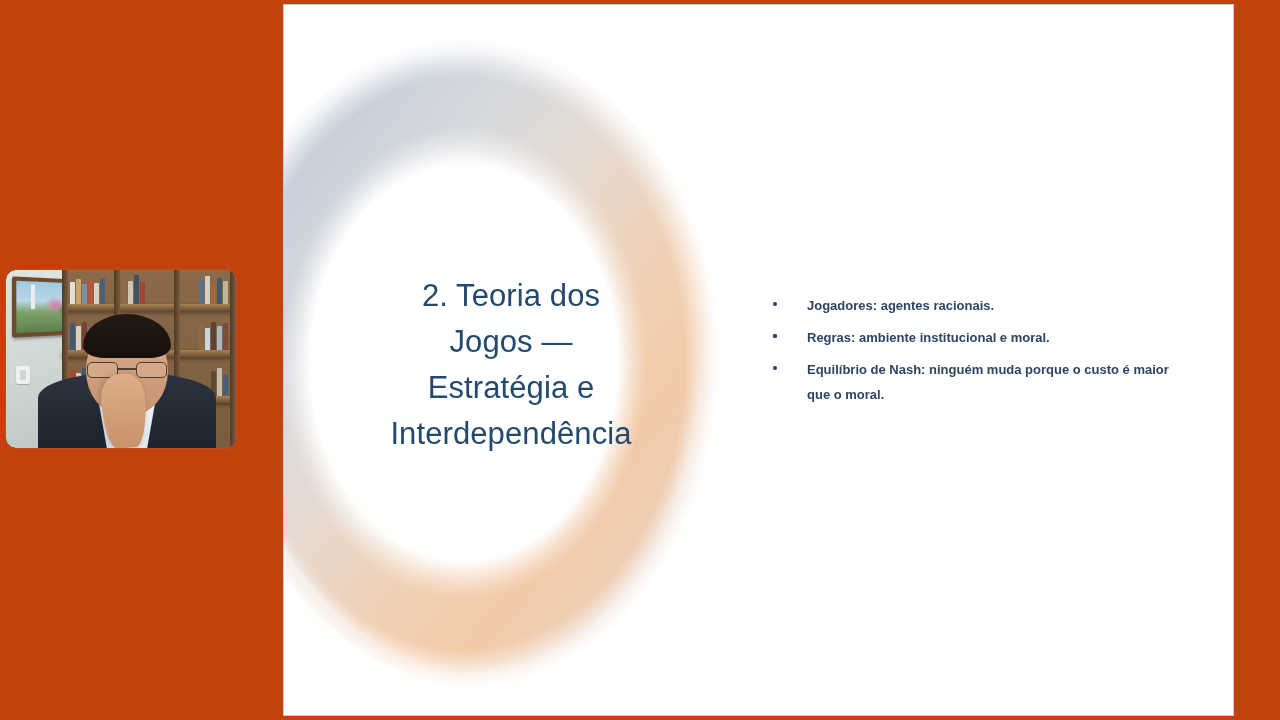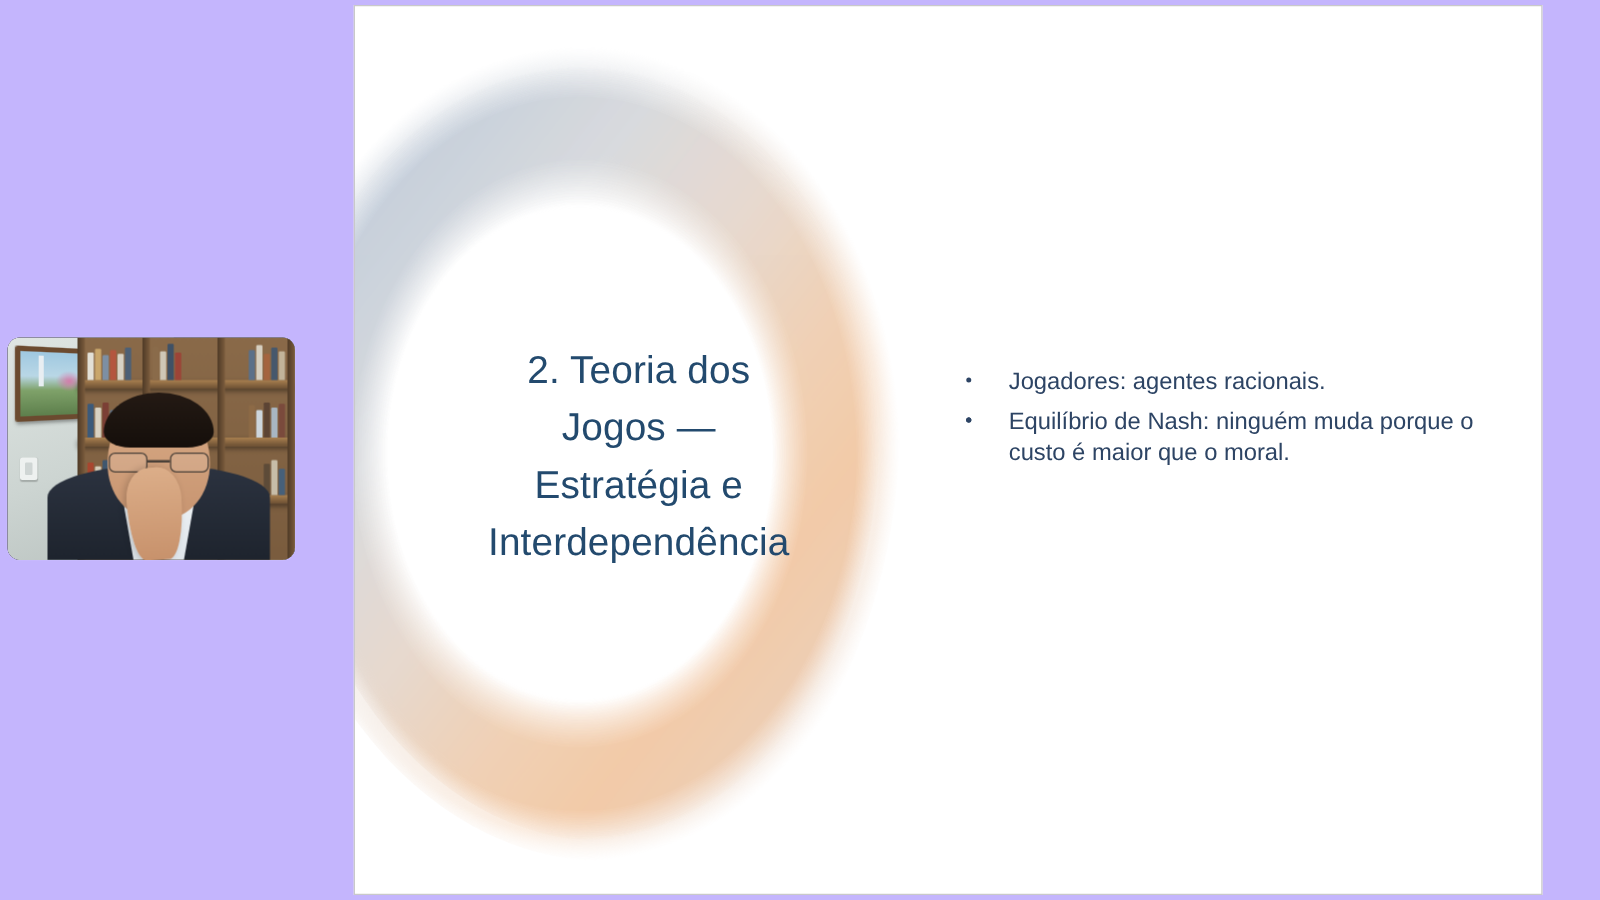--- a/index.html
+++ b/index.html
@@ -8,21 +8,21 @@
     width:1280px; height:720px;
     overflow:hidden;
     background:#111214;
     font-family:"Liberation Sans", sans-serif;
   }
 
   #app {
     position:relative;
     width:1280px;
     height:720px;
-    background:#c4b5fd;
+    background:#c2410c;
   }
 
   
   #webcam-tile {
     position:absolute;
     left:6px; top:270px;
     width:230px; height:178px;
     border-radius:10px;
     overflow:hidden;
     background:#0b0c0d;
@@ -211,23 +211,23 @@
     position:absolute;
     left:478px; top:288px;
     width:420px;
     list-style:none;
   }
   #slide-bullets li {
     position:relative;
     padding-left:45px;
     margin-bottom:7px;
     color:#2d4464;
-    font-size:19px;
+    font-size:13px;
     line-height:25px;
-    font-weight:400;
+    font-weight:700;
   }
   #slide-bullets li .bullet-dot {
     position:absolute;
     left:11px; top:9px;
     width:4px; height:4px;
     border-radius:50%;
     background:#2d4464;
   }
 </style>
 </head>
@@ -338,20 +338,21 @@
     <ul id="slide-bullets">
       <li>
         <span class="bullet-dot"></span>
         <span>Jogadores: agentes racionais.</span>
       </li>
       <li>
         <span class="bullet-dot"></span>
       </li>
       <li>
         <span class="bullet-dot"></span>
+        <span>Regras: ambiente institucional e moral.</span>
       </li>
       <li>
         <span class="bullet-dot"></span>
         <span>Equilíbrio de Nash: ninguém muda porque o custo é maior que o moral.</span>
       </li>
     </ul>
 
   </div>
 </div>
 

